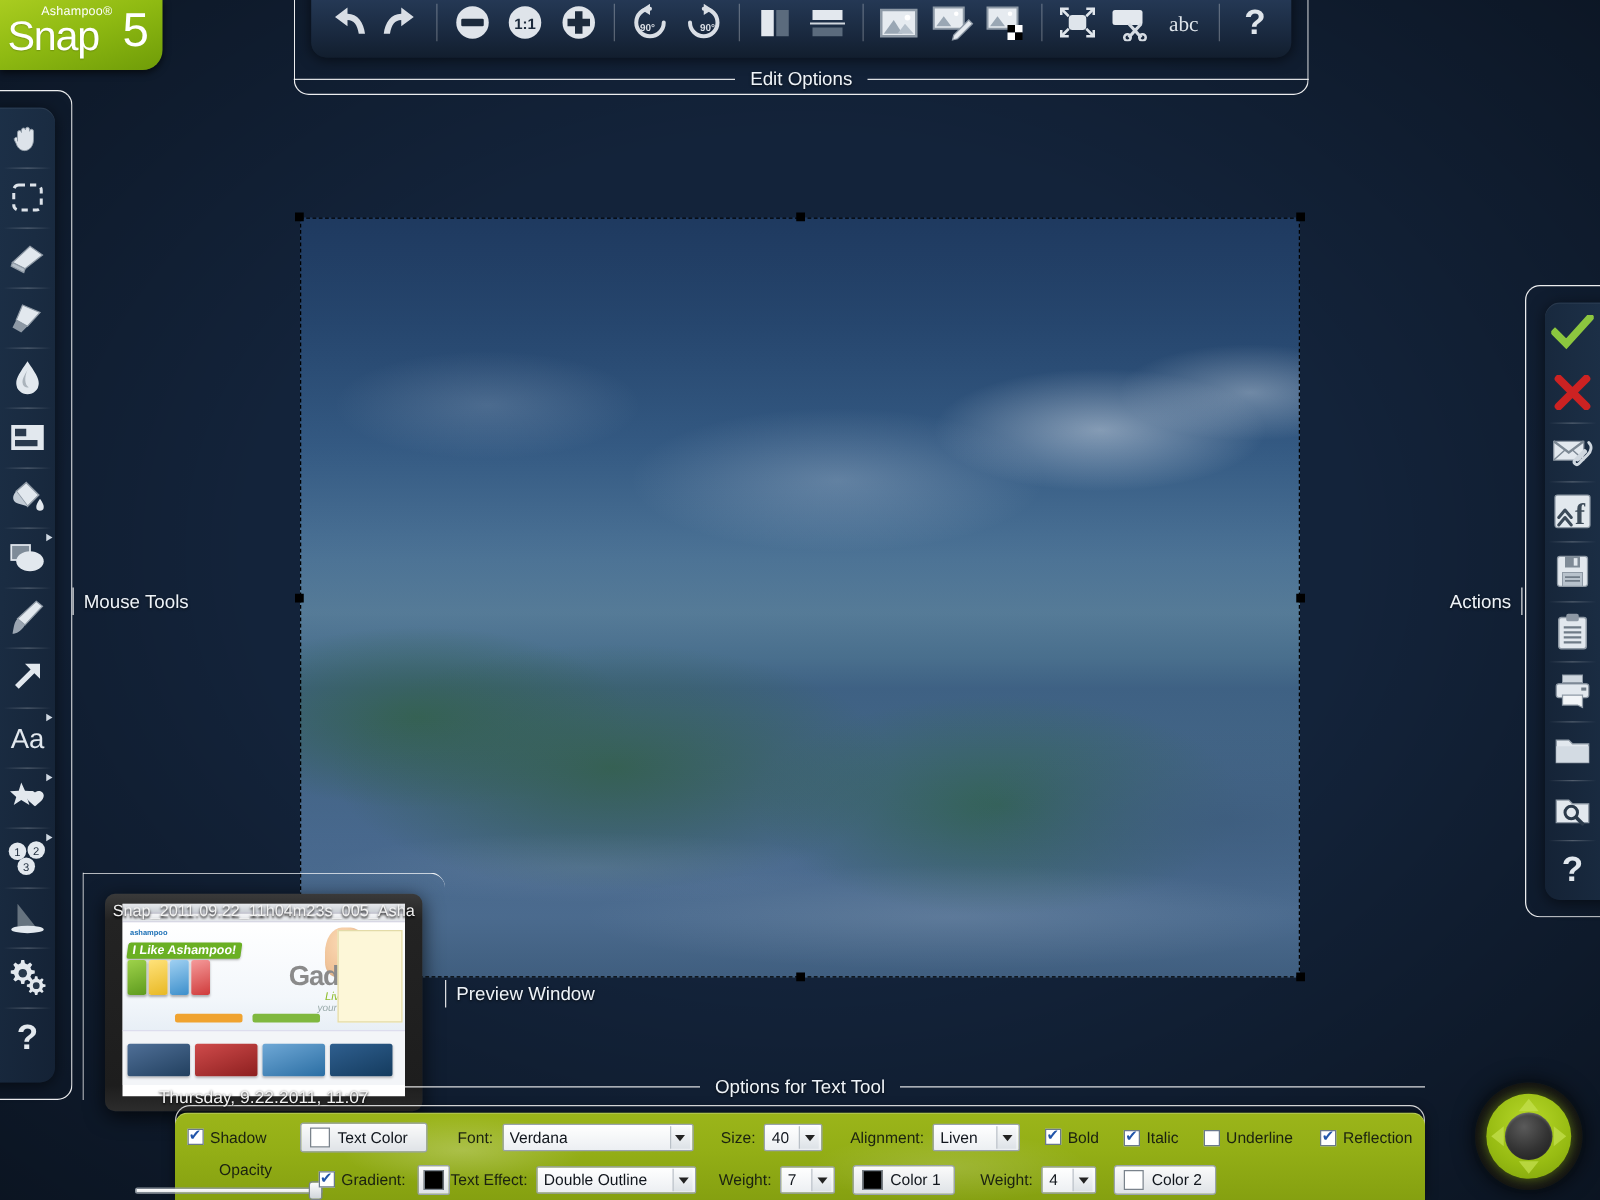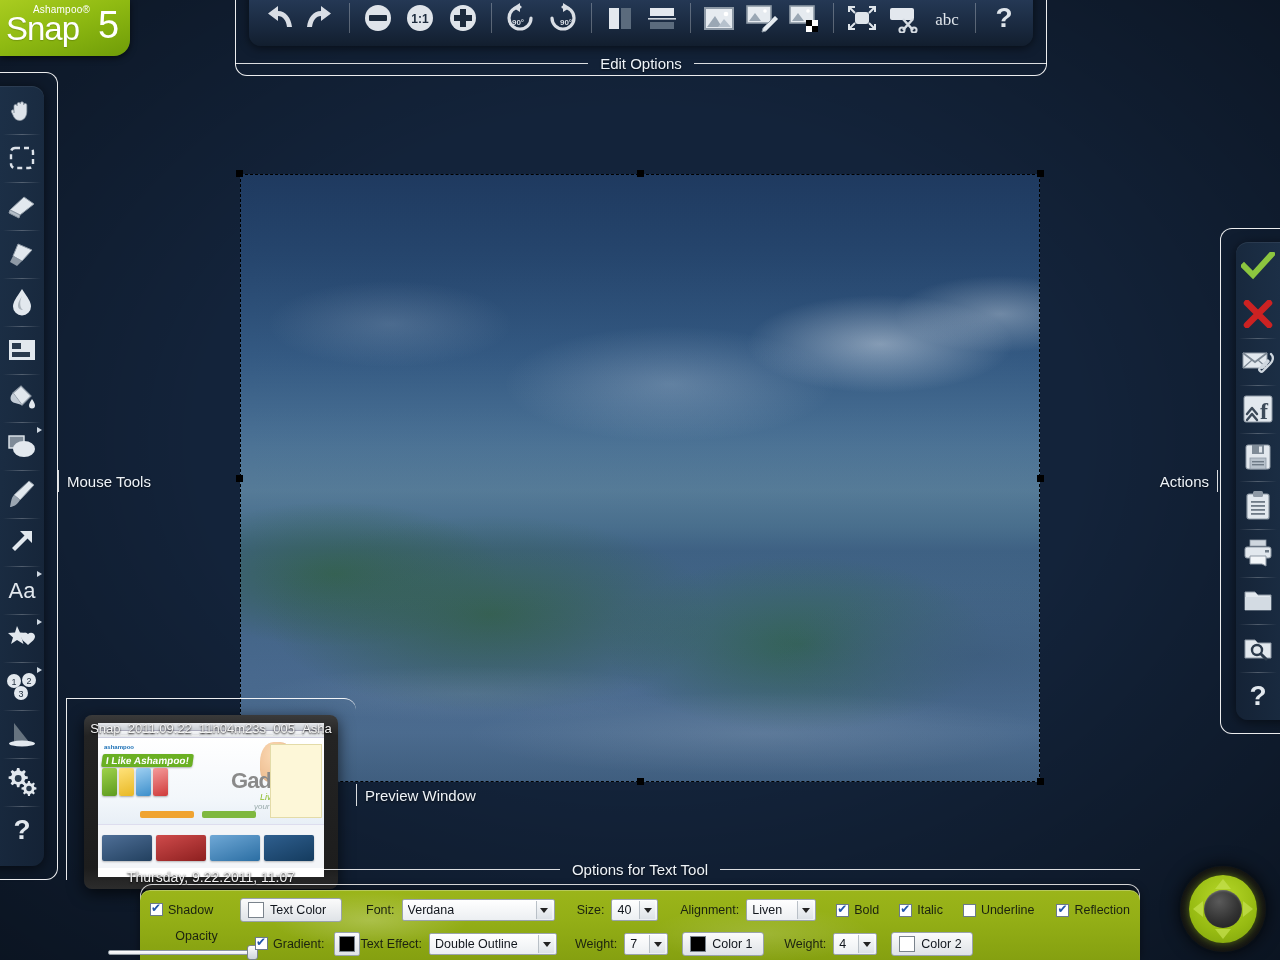--- a/index.html
+++ b/index.html
@@ -794,21 +794,21 @@
     </div>
 
     <span class="opt-lbl" style="margin-left:22px;margin-right:7px;">Alignment:</span>
     <div class="combo" style="width:72px;">
       <span class="cv">Liven</span>
       <span class="carat">
           <i></i>
         </span>
     </div>
 
-    <div style="display:flex;align-items:flex-end;margin-left:20px;">
+    <div style="display:flex;align-items:flex-start;margin-left:20px;">
       <span class="chk on"></span>
       <span class="opt-lbl">Bold</span>
     </div>
     <div style="display:flex;align-items:center;margin-left:20px;">
       <span class="chk on"></span>
       <span class="opt-lbl">Italic</span>
     </div>
     <div style="display:flex;align-items:center;margin-left:20px;">
       <span class="chk"></span>
       <span class="opt-lbl">Underline</span>

